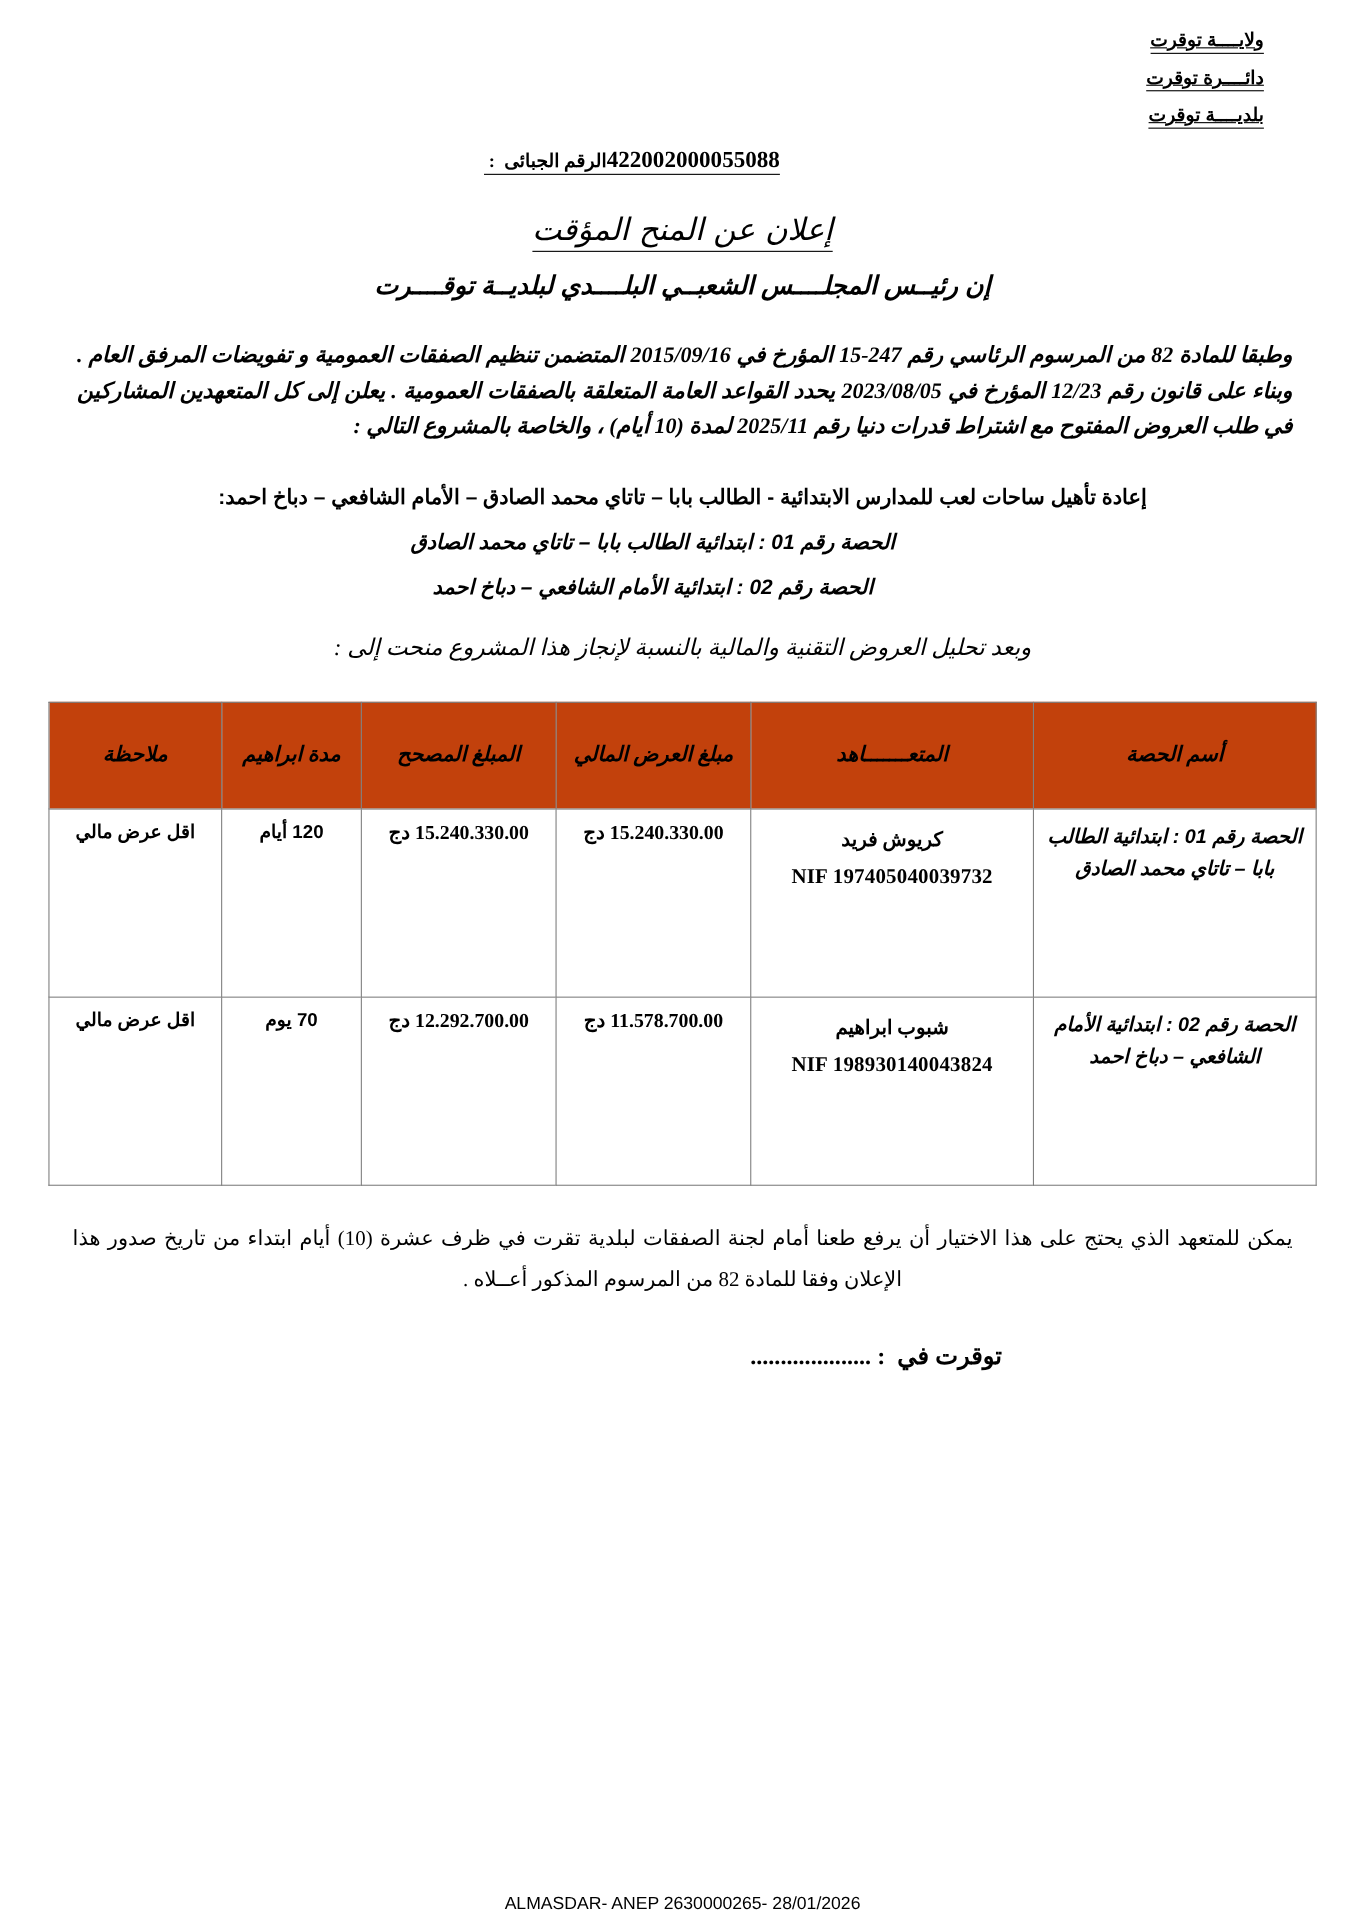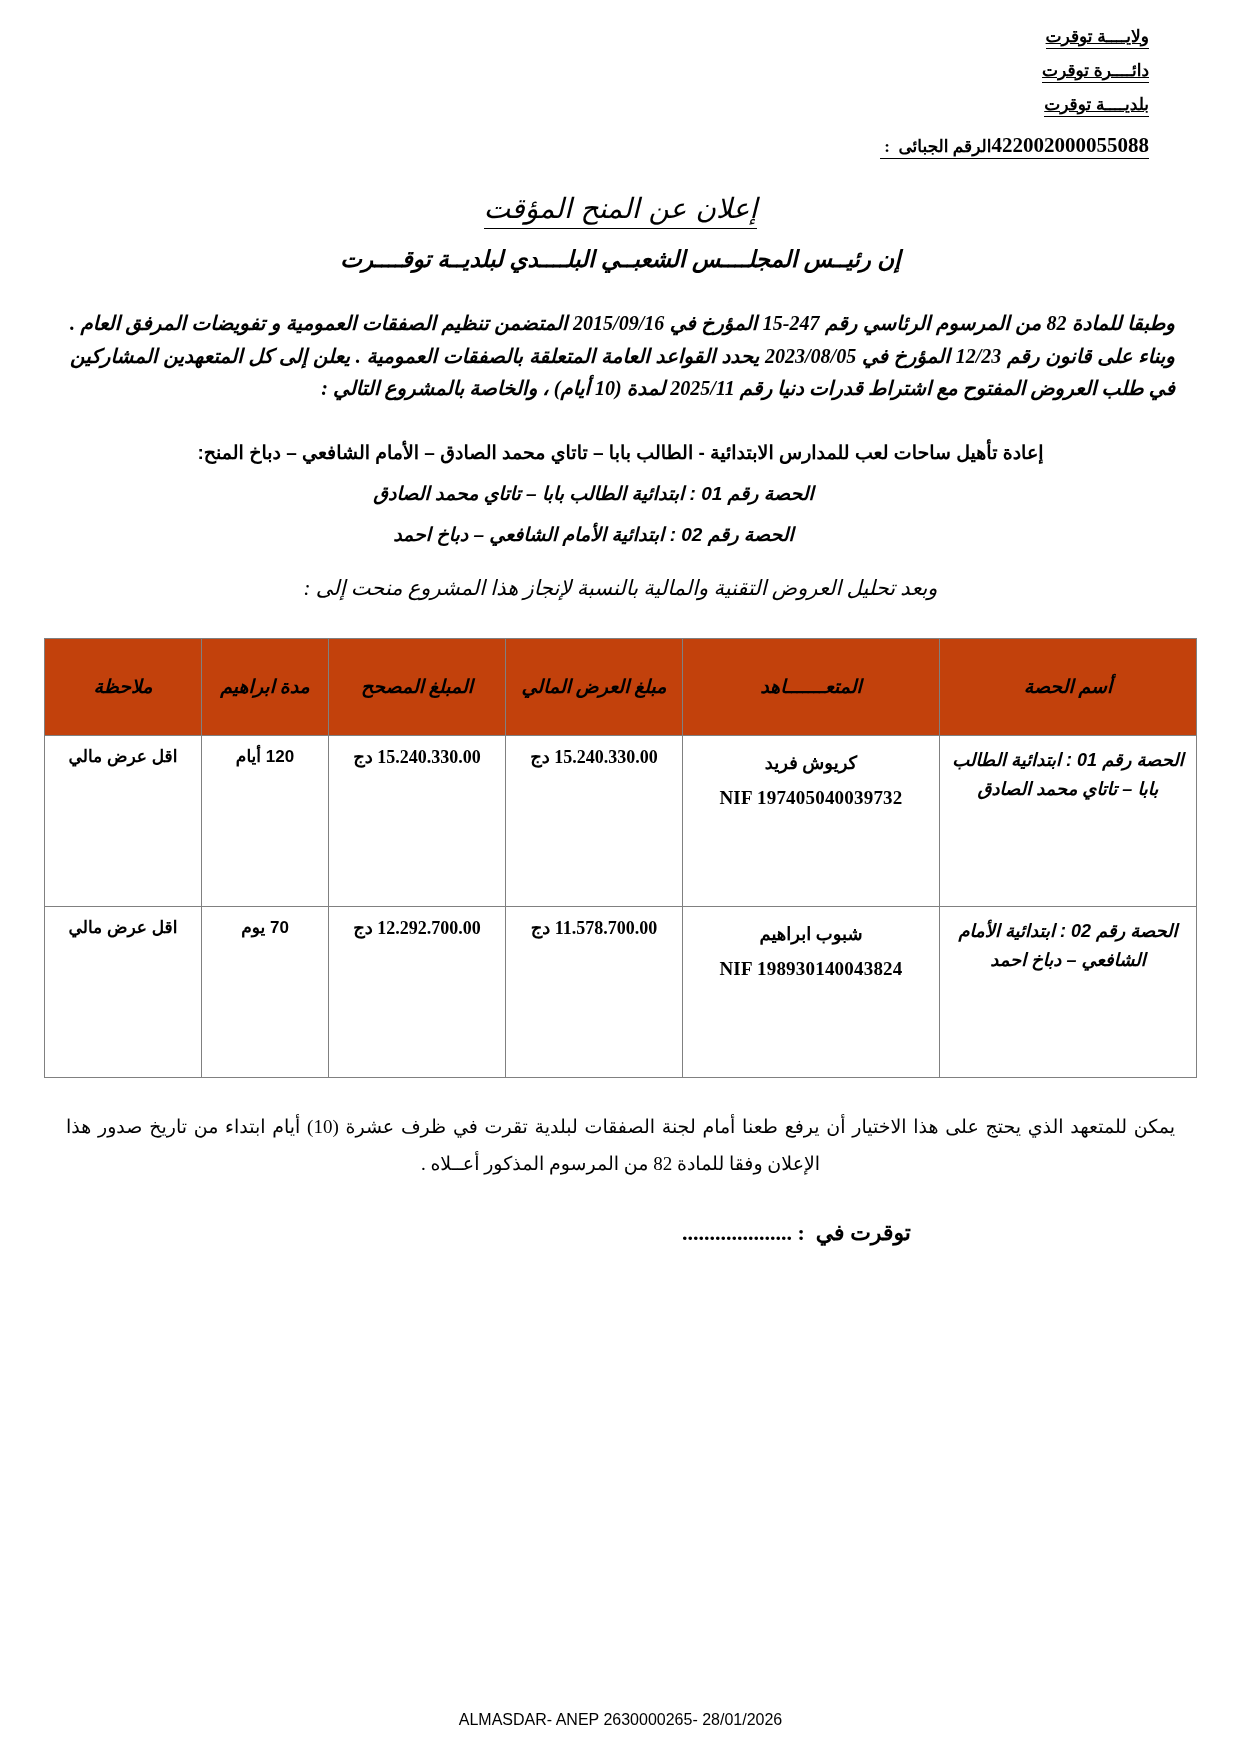--- a/index.html
+++ b/index.html
@@ -61,21 +61,21 @@
   .admin-line span {
     border-bottom: 1.6px solid #000;
     padding-bottom: 2px;
     white-space: pre;
   }
 
   .fiscal-line {
     font-family: "Liberation Serif", serif;
     font-size: 17px;
     font-weight: bold;
-    text-align: right;
+    text-align: center;
     padding: 0 92px 0 0;
     margin-top: 22px;
     line-height: 1;
   }
   .fiscal-line .fl-inner {
     border-bottom: 1.6px solid #000;
     padding-bottom: 2px;
     white-space: pre;
   }
   .fiscal-line .fnum {
@@ -249,21 +249,21 @@
     direction: rtl;
     text-align: right;
     white-space: pre;
   }
 
   
   .footer {
     position: absolute;
     left: 0;
     right: 0;
-    bottom: 54px;
+    bottom: 43px;
     text-align: center;
     font-family: "Liberation Sans", sans-serif;
     font-size: 16px;
     direction: ltr;
     color: #000;
   }
 </style>
 </head>
 <body>
 
@@ -276,21 +276,21 @@
     <div class="admin-line"><span>بلديــــة توقرت</span></div>
   </div>
 
   <div class="fiscal-line"><span class="fl-inner"><span class="fnum">422002000055088</span><span>الرقم الجبائى  : </span></span></div>
 
   <div class="main-title"><span>إعلان عن المنح المؤقت</span></div>
   <div class="sub-title">إن رئيــس المجلــــس الشعبــي البلــــدي لبلديــة توقــــرت</div>
 
   <div class="intro">وطبقا للمادة 82 من المرسوم الرئاسي رقم 247-15 المؤرخ في 2015/09/16 المتضمن تنظيم الصفقات العمومية و تفويضات المرفق العام . وبناء على قانون رقم 12/23 المؤرخ في 2023/08/05 يحدد القواعد العامة المتعلقة بالصفقات العمومية  .  يعلن إلى كل المتعهدين المشاركين في طلب العروض المفتوح مع اشتراط قدرات دنيا رقم 2025/11 لمدة (10 أيام) ، والخاصة بالمشروع التالي :</div>
 
-  <div class="project-line">إعادة تأهيل  ساحات لعب  للمدارس الابتدائية - الطالب  بابا – تاتاي محمد الصادق – الأمام  الشافعي – دباخ المنح:</div>
+  <div class="project-line">إعادة تأهيل  ساحات لعب  للمدارس الابتدائية - الطالب  بابا – تاتاي محمد الصادق – الأمام  الشافعي – دباخ احمد:</div>
   <div class="lot-line">الحصة  رقم 01 :  ابتدائية الطالب  بابا – تاتاي محمد الصادق</div>
   <div class="lot-line">الحصة  رقم 02 :  ابتدائية  الأمام الشافعي – دباخ احمد</div>
   <div class="after-analysis">وبعد تحليل العروض التقنية والمالية بالنسبة لإنجاز  هذا المشروع منحت إلى  :</div>
 
   <table class="award-table">
     <thead>
       <tr>
         <th class="col-lot">أسم الحصة</th>
         <th class="col-bid">المتعـــــــاهد</th>
         <th class="col-fin">مبلغ العرض المالي</th>

